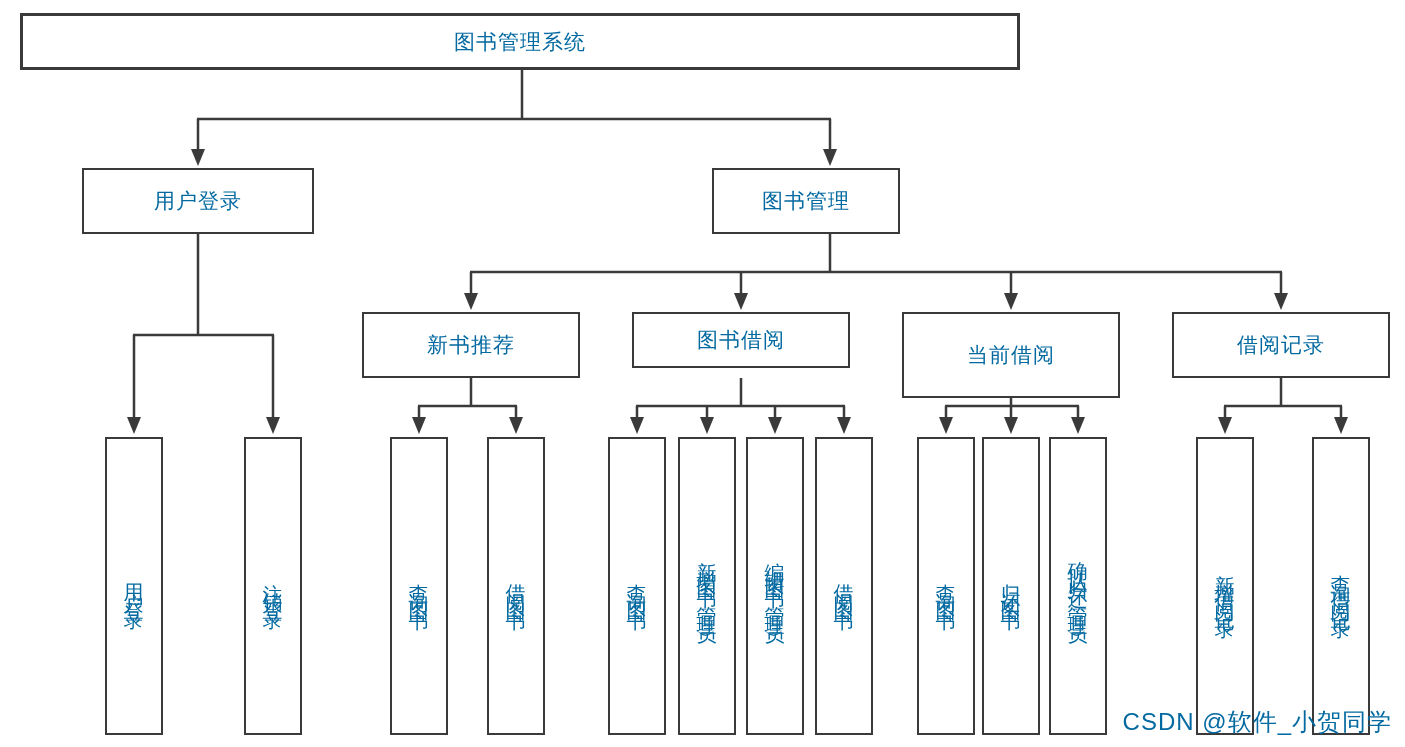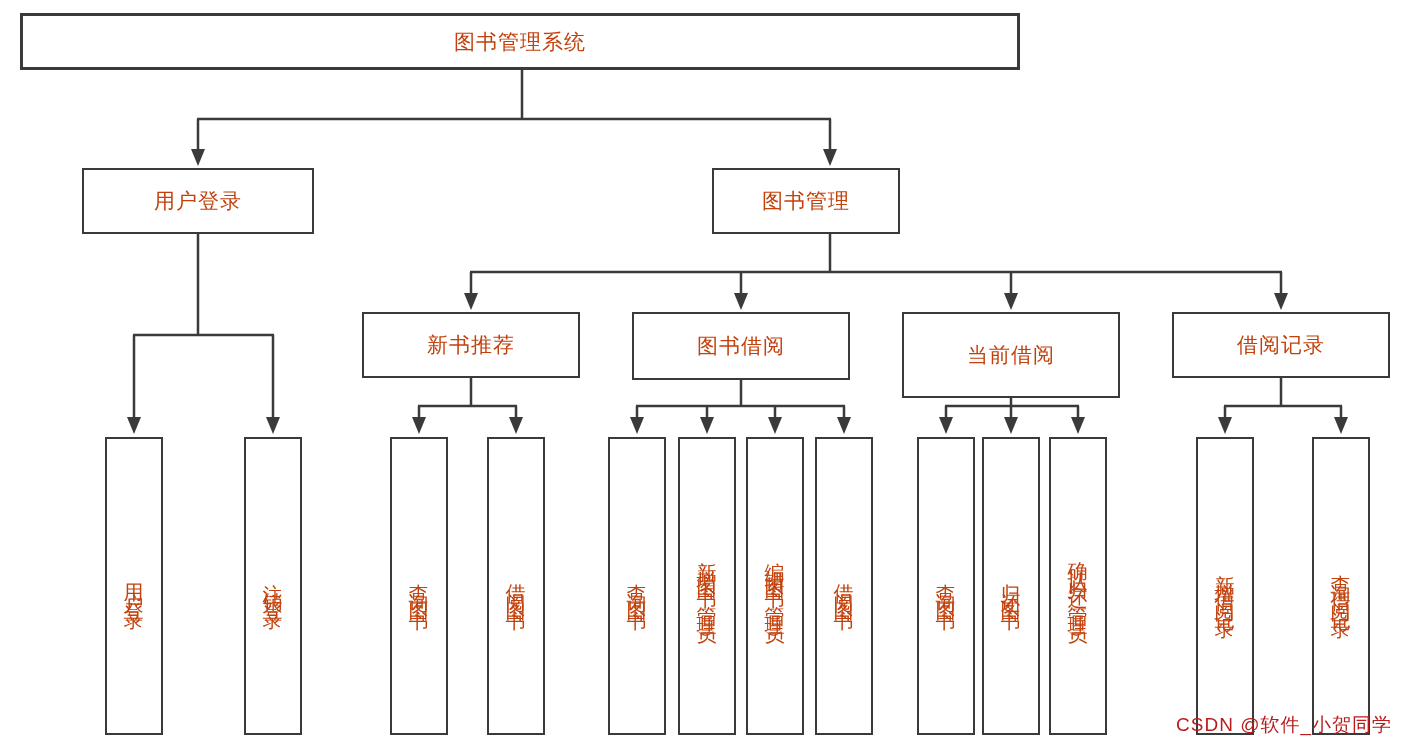--- a/index.html
+++ b/index.html
@@ -14,41 +14,41 @@
   }
   .lines {
     position: absolute;
     left: 0; top: 0;
     width: 1405px; height: 747px;
   }
   .box {
     position: absolute;
     background: #ffffff;
     border: 2.5px solid #3a3a3a;
-    color: #c2410c;
+    color: #0369a1;
     display: flex;
     align-items: center;
     justify-content: center;
     text-align: center;
   }
   .box.h { font-size: 21px; letter-spacing: 1px; white-space: nowrap; }
   .box.root { border-width: 3px; }
   .box.v { font-size: 20px; }
   .box.v .vtext {
     writing-mode: vertical-rl;
     text-orientation: mixed;
     letter-spacing: 9px;
     line-height: 1;
   }
   .watermark {
     position: absolute;
     right: 13px;
     bottom: 9px;
-    color: #b91c1c;
-    font-size: 19px;
+    color: #0369a1;
+    font-size: 24px;
     letter-spacing: 1px;
     z-index: 5;
     white-space: nowrap;
   }
 </style>
 </head>
 <body>
 
 <div class="stage">
 
@@ -99,21 +99,21 @@
   <div class="box h" style="left:82px; top:168px; width:232px; height:66px;">
     <span>用户登录</span>
   </div>
   <div class="box h" style="left:712px; top:168px; width:188px; height:66px;">
     <span>图书管理</span>
   </div>
 
   <div class="box h" style="left:362px; top:312px; width:218px; height:66px;align-items:center;">
     <span>新书推荐</span>
   </div>
-  <div class="box h" style="left:632px; top:312px; width:218px; height:68px;">
+  <div class="box h" style="left:632px; top:312px; width:218px; height:56px;">
     <span>图书借阅</span>
   </div>
   <div class="box h" style="left:902px; top:312px; width:218px; height:86px;">
     <span>当前借阅</span>
   </div>
   <div class="box h" style="left:1172px; top:312px; width:218px; height:66px;align-items:center;">
     <span>借阅记录</span>
   </div>
 
   <div class="box v" style="left:105px; top:437px; width:58px; height:298px;">

